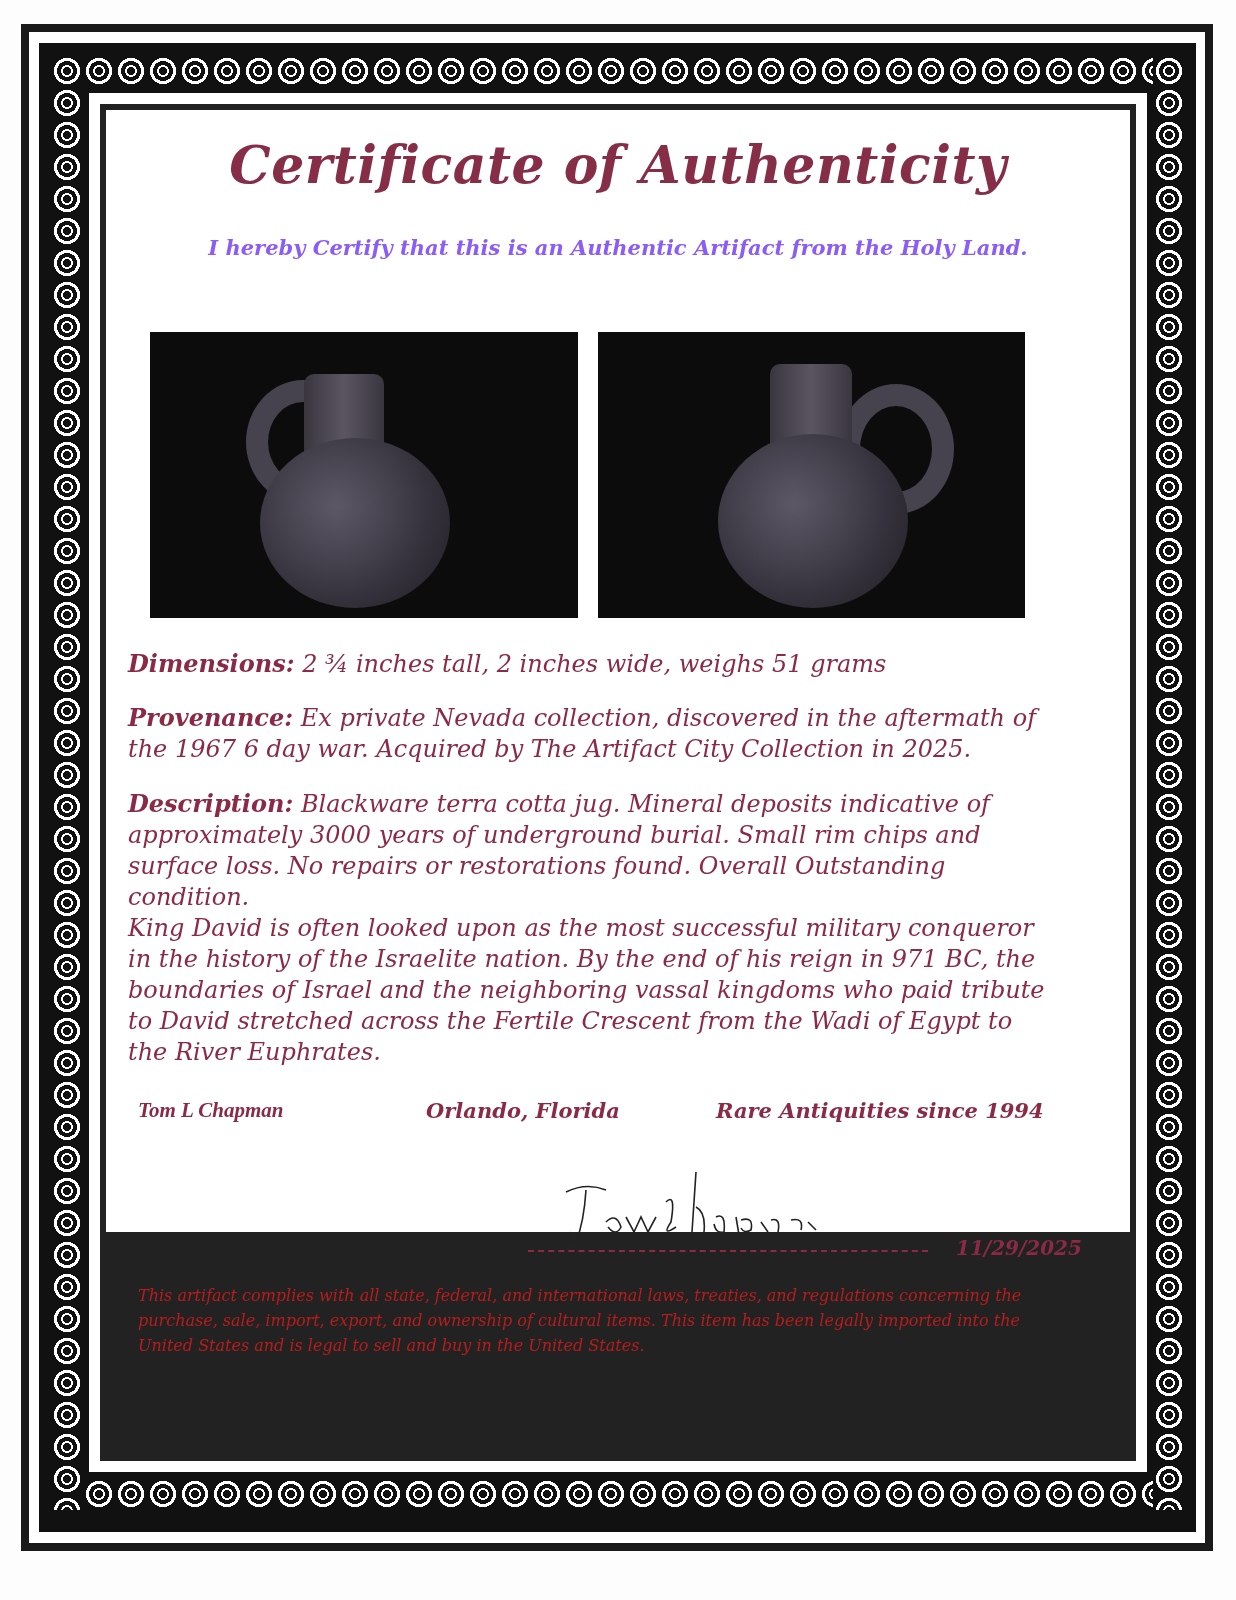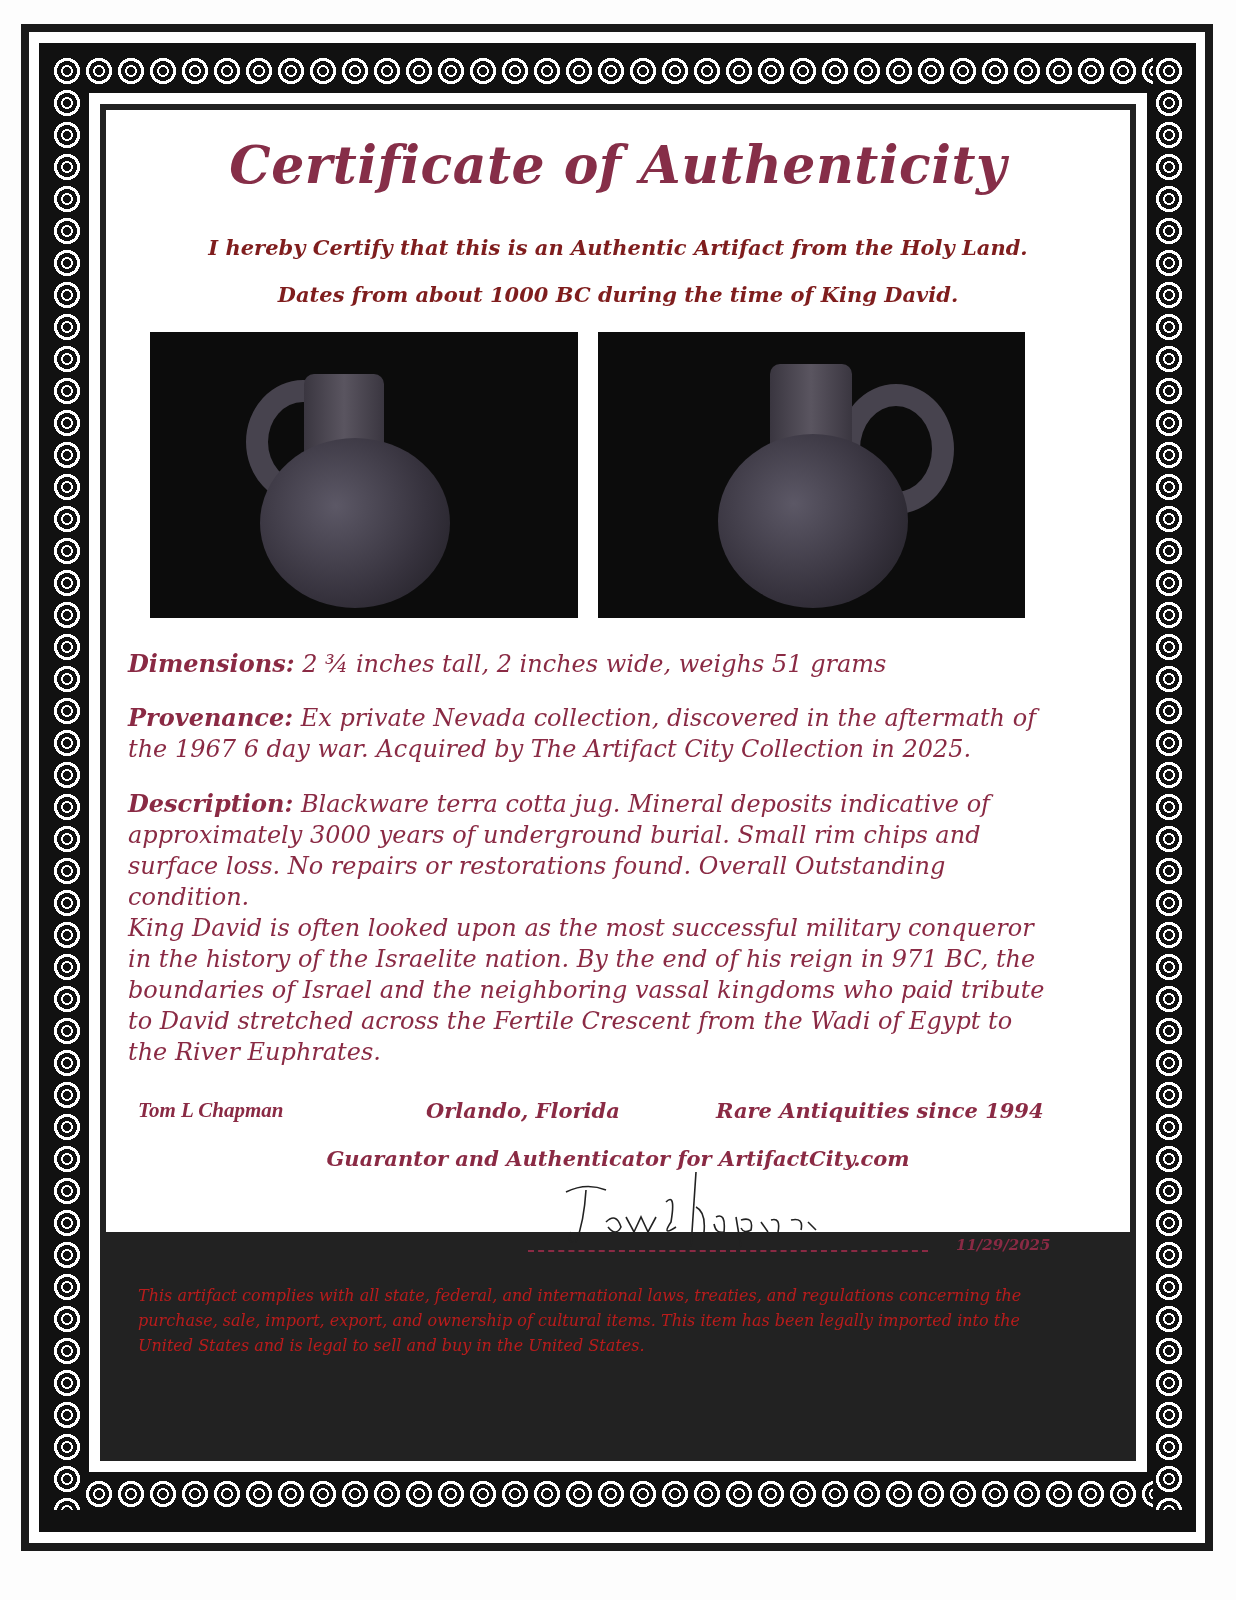--- a/index.html
+++ b/index.html
@@ -17,61 +17,60 @@
   .rings-left { left:51px; top:55px; width:32px; height:1455px;
     background:
       radial-gradient(circle, #111 0 4px, #fff 4px 6px, #111 6px 10px, #fff 10px 13px, #111 13px) 0 0/32px 32px repeat-y; }
   .rings-right { left:1153px; top:55px; width:32px; height:1455px;
     background:
       radial-gradient(circle, #111 0 4px, #fff 4px 6px, #111 6px 10px, #fff 10px 13px, #111 13px) 0 0/32px 32px repeat-y; }
   .inner-white { position:absolute; left:89px; top:93px; width:1058px; height:1379px; background:#fff; }
   .inner-frame { position:absolute; left:100px; top:104px; width:1036px; height:1357px; background:#222; }
   .content { position:absolute; left:106px; top:110px; width:1024px; height:1122px; background:#fff; color:#8a2a44; font-style:italic; }
   .title { position:absolute; left:0; right:0; top:24px; text-align:center; font-size:52px; font-weight:bold; color:#862e48; font-family:"DejaVu Serif", serif; letter-spacing:0.5px; }
-  .sub1, .sub2 { position:absolute; left:0; right:0; text-align:center; font-size:21px; font-weight:bold; color:#7f1d1d; }
+  .sub1, .sub2 { position:absolute; left:0; right:0; text-align:center; font-size:21px; font-weight:bold; color:#8b5cf6; }
   .sub1 { top:125px; }
   .sub2 { top:172px; }
   .photo { position:absolute; top:222px; height:286px; background:#0c0c0c; }
   .photo-left { left:44px; width:428px; }
   .photo-right { left:492px; width:427px; }
   .jug { position:absolute; }
   .jug .body { position:absolute; border-radius:50%; background:radial-gradient(circle at 40% 40%, #5c5866, #36323d 60%, #1e1c22); }
   .jug .neck { position:absolute; background:linear-gradient(90deg,#3a3640,#5a5560,#3a3640); border-radius:10px 10px 4px 4px; }
   .jug .handle { position:absolute; border:22px solid #47434e; border-radius:50%; }
   .para { position:absolute; left:22px; width:920px; font-size:24px; line-height:31px; color:#8a2a44; }
   .label { font-weight:bold; }
   .p-dim { top:538px; }
   .p-prov { top:592px; }
   .p-desc { top:678px; }
   .p-king { top:803px; }
   .sig-row { position:absolute; top:988px; left:0; right:0; font-size:21px; font-weight:bold; color:#8a2a44; }
   .sig-row span { position:absolute; }
   .guarantor { position:absolute; top:1036px; left:0; right:0; text-align:center; font-size:21px; font-weight:bold; color:#8a2a44; }
   .signature { position:absolute; left:440px; top:1062px; width:300px; height:80px; }
   .sig-line { position:absolute; left:422px; top:1140px; width:400px; border-top:2px dashed #8a2a44; }
-  .date { position:absolute; left:850px; top:1126px; font-size:15px; font-weight:bold; color:#8a2a44; }
+  .date { position:absolute; left:850px; top:1126px; font-size:20px; font-weight:bold; color:#8a2a44; }
   .legal { position:absolute; left:32px; top:1165px; width:900px; font-size:16px; line-height:25px; color:#b91c1c;margin-top:8px; }
 </style>
 </head>
 <body>
 
 <div class="outer-frame"></div>
 <div class="outer-white"></div>
 <div class="band"></div>
 <div class="rings-top"></div>
 <div class="rings-bottom"></div>
 <div class="rings-left"></div>
 <div class="rings-right"></div>
 <div class="inner-white"></div>
 <div class="inner-frame"></div>
 
 <div class="content">
   <div class="title">Certificate of Authenticity</div>
   <div class="sub1">I hereby Certify that this is an Authentic Artifact from the Holy Land.</div>
-  <div class="sub2">Dates from about 1000 BC during the time of King David.</div>
 
   <div class="photo photo-left">
     <div class="jug" style="left:90px; top:36px; width:220px; height:230px;">
       <div class="handle" style="left:6px; top:12px; width:70px; height:80px;"></div>
       <div class="neck" style="left:64px; top:6px; width:80px; height:90px;"></div>
       <div class="body" style="left:20px; top:70px; width:190px; height:170px;"></div>
     </div>
   </div>
   <div class="photo photo-right">
     <div class="jug" style="left:110px; top:30px; width:220px; height:236px;">
@@ -90,21 +89,20 @@
   <div class="para p-desc">
     <span class="label">Description:</span><span> Blackware terra cotta jug. Mineral deposits indicative of approximately 3000 years of underground burial. Small rim chips and surface loss. No repairs or restorations found. Overall Outstanding condition.</span>
   </div>
   <div class="para p-king">King David is often looked upon as the most successful military conqueror in the history of the Israelite nation. By the end of his reign in 971 BC, the boundaries of Israel and the neighboring vassal kingdoms who paid tribute to David stretched across the Fertile Crescent from the Wadi of Egypt to the River Euphrates.</div>
 
   <div class="sig-row">
     <span style="left:32px;font-family:Liberation Serif, serif;">Tom L Chapman</span>
     <span style="left:320px;">Orlando, Florida</span>
     <span style="left:610px;">Rare Antiquities since 1994</span>
   </div>
-  <div class="guarantor">Guarantor and Authenticator for ArtifactCity.com</div>
 
   <svg class="signature" viewBox="0 0 300 80">
     <path d="M20 20 Q40 10 60 18 M40 18 Q38 50 30 70 Q20 72 25 60 M60 50 Q70 40 75 55 Q70 65 62 55 M80 45 L88 60 L95 45 L102 60 L110 45 M120 30 Q130 20 125 50 Q115 65 130 55 M150 0 L145 75 M150 35 Q160 40 158 60 M170 45 Q180 40 178 60 Q170 62 168 52 M190 45 L195 75 M195 48 Q208 44 205 58 Q198 62 195 56 M215 50 L222 60 M225 48 Q235 45 232 60 M245 48 Q258 45 255 58 M262 50 L270 58" stroke="#222" stroke-width="1.6" fill="none"></path>
   </svg>
   <div class="sig-line"></div>
   <div class="date">11/29/2025</div>
 
   <div class="legal">This artifact complies with all state, federal, and international laws, treaties, and regulations concerning the purchase, sale, import, export, and ownership of cultural items. This item has been legally imported into the United States and is legal to sell and buy in the United States.</div>
 </div>
 

